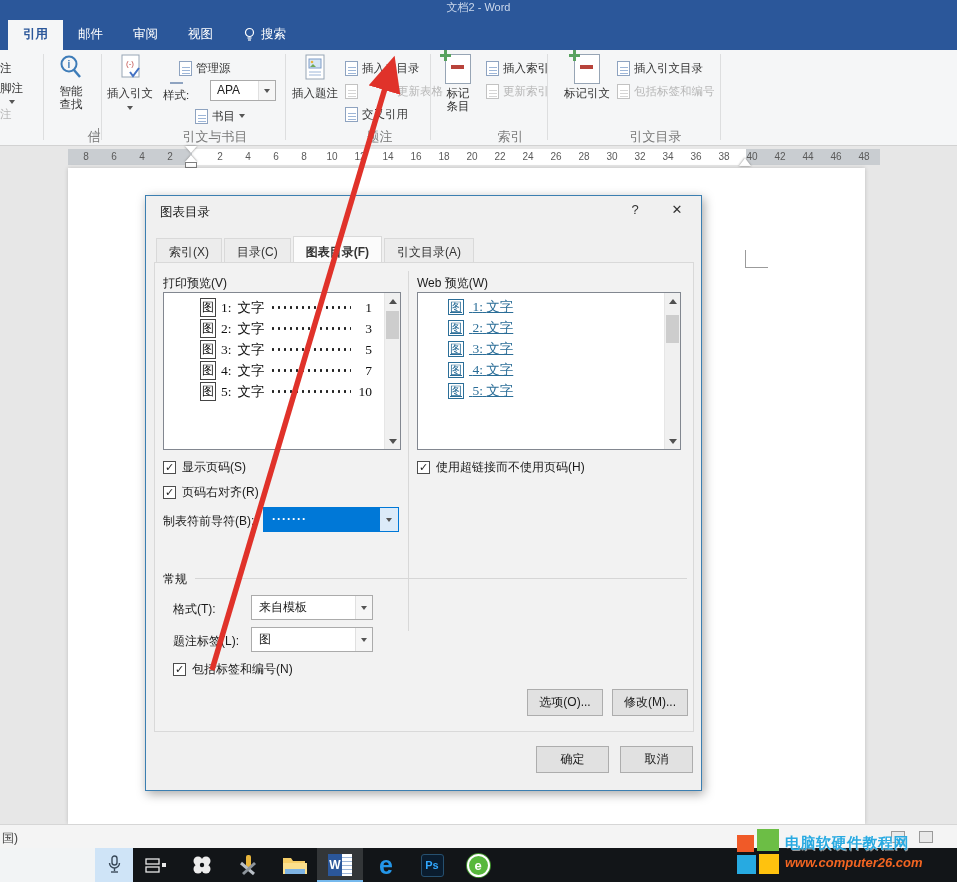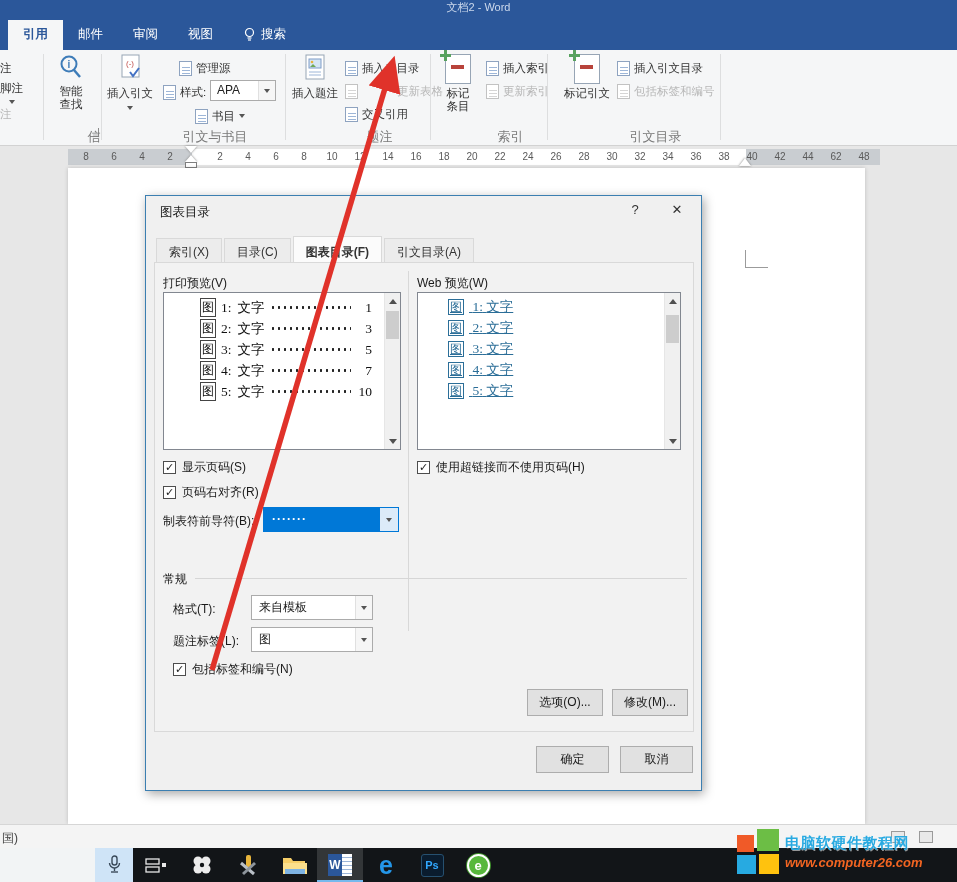--- a/index.html
+++ b/index.html
@@ -186,21 +186,21 @@
       <text x="9" y="12" font-size="8" fill="#C0504D">(-)</text>
       <path d="M13 18 l3 4 l6 -8" fill="none" stroke="#4472C4" stroke-width="2"></path>
     </svg>
     <div class="blab"><span>插入引文</span></div>
     <span class="tri" style="margin-top:2px;"></span>
   </div>
   <div class="smallbtn" style="left:163px;top:8px;padding-left:16px;">
     <span class="mini-doc"></span>
     <span>管理源</span>
   </div>
-  <div class="smallbtn" style="left:163px;top:32px;">
+  <div class="smallbtn" style="left:163px;top:32px;flex-direction:column;">
     <span class="mini-doc"></span>
     <span>样式:</span>
   </div>
   <div class="combo" style="position:absolute;left:210px;top:30px;width:66px;height:21px;padding:2px 18px 2px 6px;">
     <span>APA</span>
     <span class="dd">
         <span class="tri"></span>
       </span>
   </div>
   <div class="smallbtn" style="left:163px;top:56px;padding-left:32px;">
@@ -280,21 +280,21 @@
     <div class="rulgray" style="left:0;width:124px;"></div>
     <div class="rulgray" style="left:678px;width:134px;"></div>
     <div style="position:absolute;left:4px;top:0;">
       
     <span class="rnum">8</span><span class="rnum">6</span><span class="rnum">4</span><span class="rnum">2</span></div>
     <div style="position:absolute;left:138px;top:0;white-space:nowrap;">
       
     <span class="rnum">2</span><span class="rnum">4</span><span class="rnum">6</span><span class="rnum">8</span><span class="rnum">10</span><span class="rnum">12</span><span class="rnum">14</span><span class="rnum">16</span><span class="rnum">18</span><span class="rnum">20</span><span class="rnum">22</span><span class="rnum">24</span><span class="rnum">26</span><span class="rnum">28</span><span class="rnum">30</span><span class="rnum">32</span><span class="rnum">34</span><span class="rnum">36</span><span class="rnum">38</span></div>
     <div style="position:absolute;left:670px;top:0;white-space:nowrap;">
       
-    <span class="rnum">40</span><span class="rnum">42</span><span class="rnum">44</span><span class="rnum">62</span><span class="rnum">48</span></div>
+    <span class="rnum">40</span><span class="rnum">42</span><span class="rnum">44</span><span class="rnum">46</span><span class="rnum">48</span></div>
   </div>
 
   <div style="position:absolute;left:185px;top:0;width:0;height:0;border-left:6px solid transparent;border-right:6px solid transparent;border-top:7px solid #fff;filter:drop-shadow(0 0 1px #777);"></div>
   <div style="position:absolute;left:185px;top:9px;width:0;height:0;border-left:6px solid transparent;border-right:6px solid transparent;border-bottom:7px solid #fff;filter:drop-shadow(0 0 1px #777);"></div>
   <div class="indent-sq" style="left:185px;top:16px;width:12px;height:6px;"></div>
   <div style="position:absolute;left:739px;top:12px;width:0;height:0;border-left:6px solid transparent;border-right:6px solid transparent;border-bottom:8px solid #fff;filter:drop-shadow(0 0 1px #777);"></div>
 </div>
 
 <div class="abs docarea">
   <div class="page">

